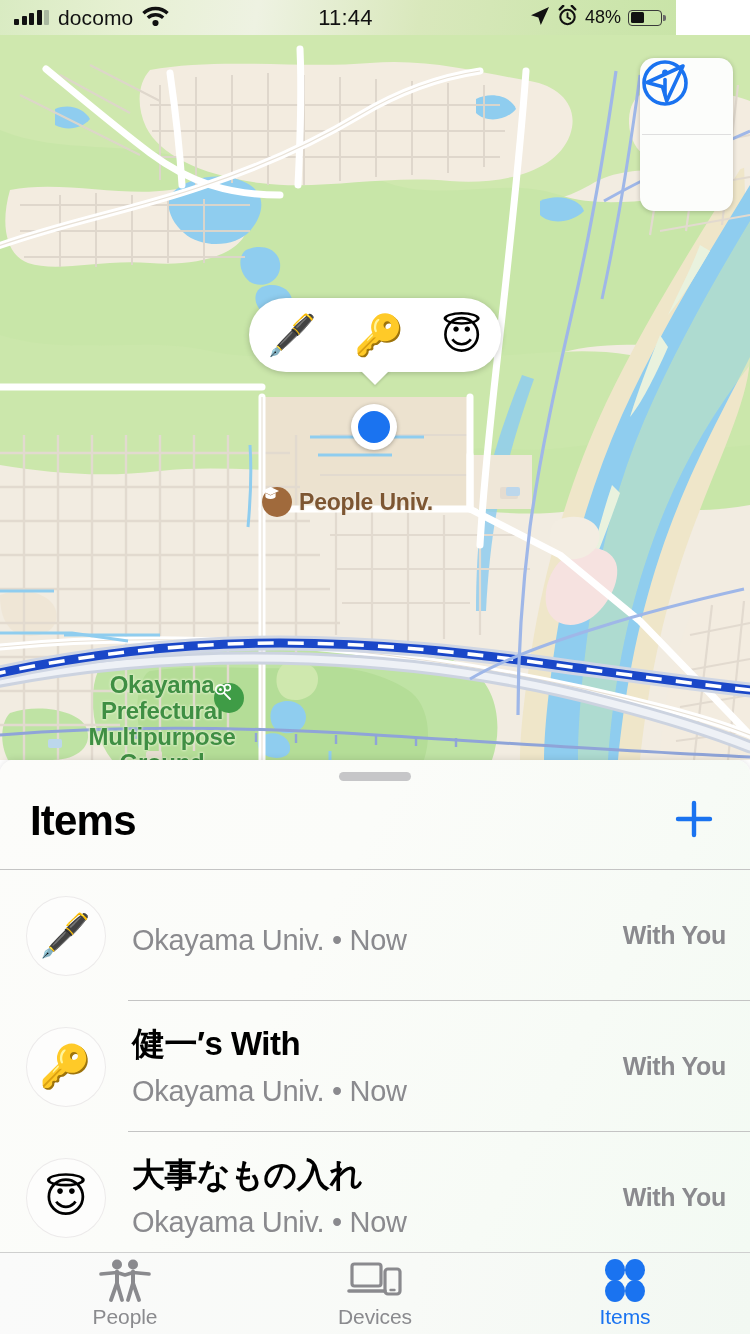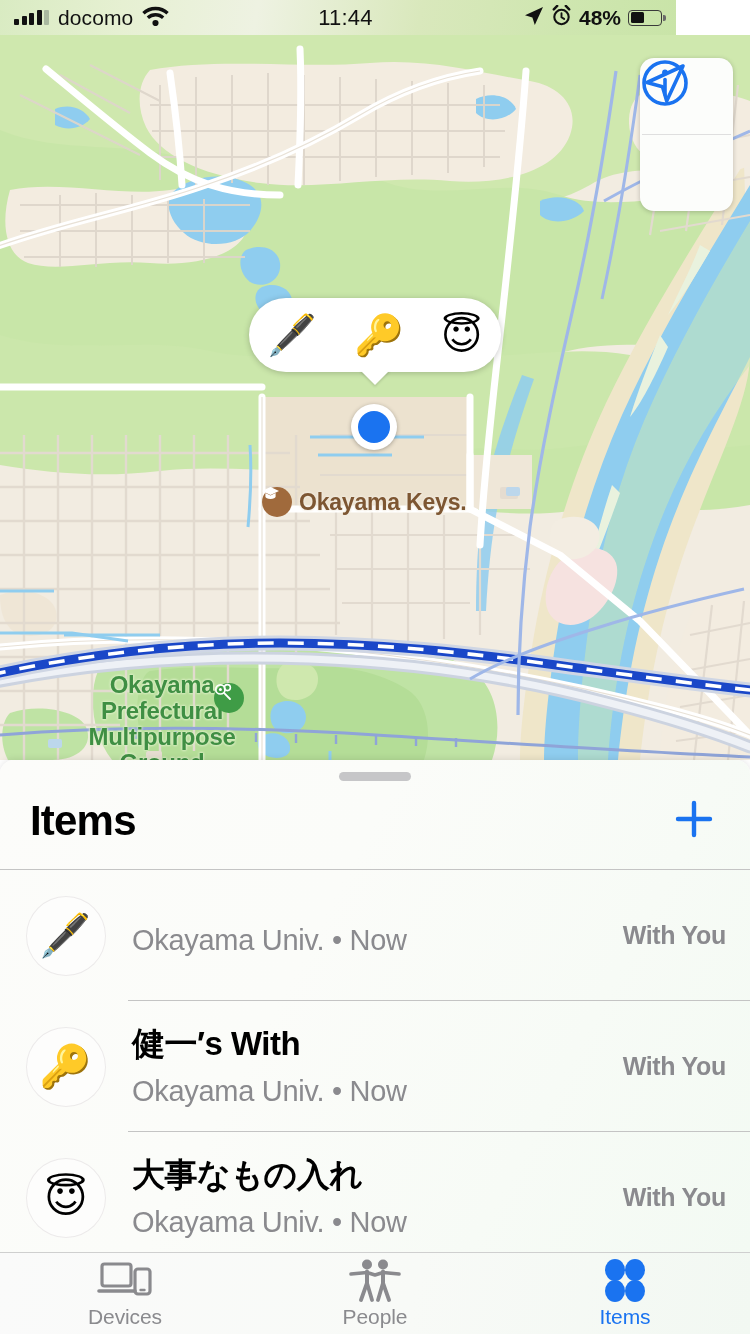--- a/index.html
+++ b/index.html
@@ -20,21 +20,21 @@
   }
   .sb-left{display:flex;align-items:center;gap:9px;flex:1;}
   .sb-center{position:absolute;left:15px;right:0;text-align:center;font-size:22px;font-weight:500;letter-spacing:.2px;pointer-events:none;}
   .sb-right{display:flex;align-items:center;gap:7px;flex:1;justify-content:flex-end;position:relative;z-index:2;}
   .bars{display:flex;align-items:flex-end;gap:2.5px;height:15px;}
   .bars i{display:block;width:5px;background:#111;border-radius:1px;}
   .bars i:nth-child(1){height:6px;} .bars i:nth-child(2){height:9px;}
   .bars i:nth-child(3){height:12px;} .bars i:nth-child(4){height:15px;}
   .bars i:nth-child(5){height:15px;background:#aab9a0;}
   .carrier{font-size:21px;font-weight:400;letter-spacing:.1px;}
-  .pct{font-size:21px;font-weight:700;}
+  .pct{font-size:18px;font-weight:400;}
   .batt{width:34px;height:16px;border:1.8px solid #3a3a3a;border-radius:4px;position:relative;padding:1.6px;}
   .batt::after{content:"";position:absolute;right:-4.5px;top:4.5px;width:2.6px;height:6px;background:#6a6a6a;border-radius:0 2px 2px 0;}
   .batt span{display:block;height:100%;width:48%;background:#111;border-radius:1.5px;}
 
   
   .map{position:absolute;top:35px;left:0;width:750px;height:725px;overflow:hidden;background:#f2ece1;}
   .map svg{position:absolute;top:0;left:0;}
 
   .map-ctl{
     position:absolute;top:23px;right:17px;width:93px;
@@ -328,21 +328,21 @@
         <i></i>
       </div>
 
     <div class="poi" id="poi-univ">
       <span class="badge">
         <svg width="17" height="13" viewBox="0 0 17 13">
             <path d="M8.5 0 17 4l-8.5 4L0 4z" fill="#fff"></path>
             <path d="M3.4 6.1V9.7c0 1.2 2.3 2.2 5.1 2.2s5.1-1 5.1-2.2V6.1L8.5 8.6z" fill="#fff"></path>
           </svg>
       </span>
-      <span class="ptxt">Okayama Keys.</span>
+      <span class="ptxt">People Univ.</span>
     </div>
 
     <div class="parklabel">Okayama Prefectural Multipurpose Ground</div>
     <div class="poi" id="poi-park">
       <span class="badge">
         <svg width="18" height="18" viewBox="0 0 18 18">
             <circle cx="6.4" cy="6.4" r="4.6" fill="none" stroke="#fff" stroke-width="1.7"></circle>
             <circle cx="6.4" cy="6.4" r="1.5" fill="#fff"></circle>
             <path d="M10.2 10.2 16 16" stroke="#fff" stroke-width="1.9" stroke-linecap="round"></path>
             <circle cx="13.4" cy="4.6" r="3" fill="none" stroke="#fff" stroke-width="1.6"></circle>
@@ -398,40 +398,40 @@
         <div class="rname">大事なもの入れ</div>
         <div class="rsub">Okayama Univ. • Now</div>
       </div>
       <div class="rstatus">With You</div>
     </div>
   </div>
 
   <div class="tabbar">
     <div class="tab">
       <span class="tico">
-        <svg width="56" height="44" viewBox="0 0 56 44">
-            <rect x="5" y="6" width="29" height="22" rx="2.5" fill="none" stroke="#8a8a8e" stroke-width="3.2"></rect>
-            <path d="M2 33h36" stroke="#8a8a8e" stroke-width="3.6" stroke-linecap="round"></path>
-            <rect x="38" y="11" width="15" height="25" rx="3" fill="none" stroke="#8a8a8e" stroke-width="3.2"></rect>
-            <path d="M43.5 32h4" stroke="#8a8a8e" stroke-width="2.4" stroke-linecap="round"></path>
-          </svg>
-      </span>
-      <span class="tlbl">Devices</span>
-    </div>
-    <div class="tab">
-      <span class="tico">
         <svg width="54" height="44" viewBox="0 0 54 44">
             <circle cx="19" cy="6.5" r="5" fill="#8a8a8e"></circle>
             <circle cx="35" cy="6.5" r="5" fill="#8a8a8e"></circle>
             <path d="M19 13.5v12M35 13.5v12" stroke="#8a8a8e" stroke-width="4" stroke-linecap="round"></path>
             <path d="M3 16 L19 14.5 L27 17 L35 14.5 L51 16" stroke="#8a8a8e" stroke-width="3.6" fill="none" stroke-linecap="round" stroke-linejoin="round"></path>
             <path d="M19 25 L13 42M19 25 L24 42M35 25 L30 42M35 25 L41 42" stroke="#8a8a8e" stroke-width="3.8" stroke-linecap="round"></path>
           </svg>
       </span>
       <span class="tlbl">People</span>
+    </div>
+    <div class="tab">
+      <span class="tico">
+        <svg width="56" height="44" viewBox="0 0 56 44">
+            <rect x="5" y="6" width="29" height="22" rx="2.5" fill="none" stroke="#8a8a8e" stroke-width="3.2"></rect>
+            <path d="M2 33h36" stroke="#8a8a8e" stroke-width="3.6" stroke-linecap="round"></path>
+            <rect x="38" y="11" width="15" height="25" rx="3" fill="none" stroke="#8a8a8e" stroke-width="3.2"></rect>
+            <path d="M43.5 32h4" stroke="#8a8a8e" stroke-width="2.4" stroke-linecap="round"></path>
+          </svg>
+      </span>
+      <span class="tlbl">Devices</span>
     </div>
     <div class="tab active">
       <span class="tico">
         <svg width="48" height="44" viewBox="0 0 48 44">
             <ellipse cx="14" cy="12" rx="10" ry="11" fill="#1a73f0"></ellipse>
             <ellipse cx="34" cy="12" rx="10" ry="11" fill="#1a73f0"></ellipse>
             <ellipse cx="14" cy="33" rx="10" ry="11" fill="#1a73f0"></ellipse>
             <ellipse cx="34" cy="33" rx="10" ry="11" fill="#1a73f0"></ellipse>
           </svg>
       </span>

